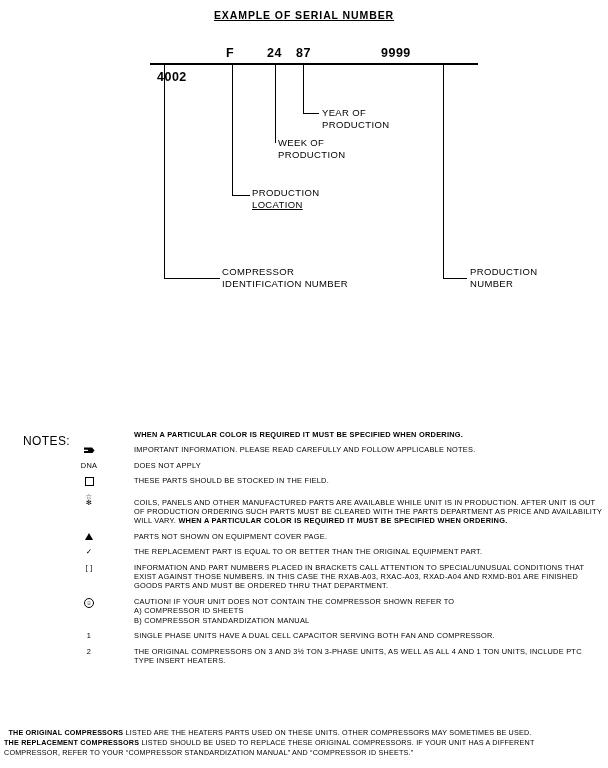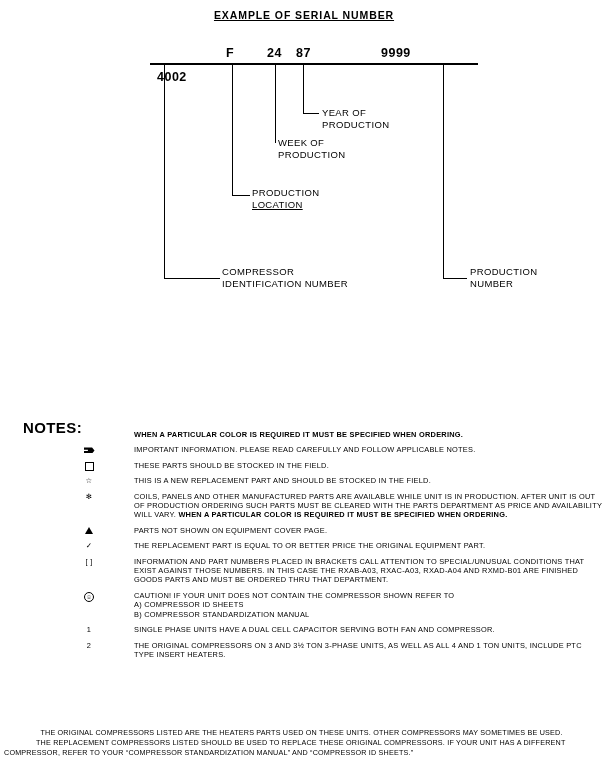--- a/index.html
+++ b/index.html
@@ -65,22 +65,22 @@
   #call-year{left:322px;top:107px;}
   #call-week{left:278px;top:137px;}
   #call-loc{left:252px;top:187px;}
   #call-loc u{text-decoration:underline;}
   #call-locsub{left:252px;top:211px;}
   #call-comp{left:222px;top:266px;}
   #call-prod{left:470px;top:266px;}
 
   
   #notes-heading{
-    position:absolute;left:23px;top:419px;
-    font-size:15px;font-weight:bold;letter-spacing:0.4px;
+    position:absolute;left:23px;top:434px;
+    font-size:12px;font-weight:normal;letter-spacing:0.4px;
   }
 
   #notes{position:absolute;left:0;top:430px;width:608px;}
 
   .note{
     position:relative;
     display:flex;
     margin-bottom:6px;
     font-size:7.4px;
     letter-spacing:0.25px;
@@ -127,21 +127,21 @@
   }
 
   
   #footer{
     position:absolute;left:4px;top:718px;width:600px;
     font-size:7.2px;
     letter-spacing:0.2px;
     line-height:10px;
     white-space:pre-wrap;
   }
-  #footer b{font-weight:normal;margin-left:32px;}
+  #footer b{font-weight:bold;}
 </style>
 </head>
 <body>
 
 <div id="title">EXAMPLE OF SERIAL NUMBER</div>
 
 <div id="diagram">
 
   <div class="serial-seg" id="seg0">4002</div>
   <div class="serial-seg" id="seg1">F</div>
@@ -180,38 +180,41 @@
 <div id="notes">
     <div class="note first">
       <div class="sym"></div>
       <div class="body">WHEN A PARTICULAR COLOR IS REQUIRED IT MUST BE SPECIFIED WHEN ORDERING.</div>
     </div>
     <div class="note">
       <div class="sym"><span class="sym-hand"></span></div>
       <div class="body">IMPORTANT INFORMATION. PLEASE READ CAREFULLY AND FOLLOW APPLICABLE NOTES.</div>
     </div>
     <div class="note">
+      <div class="sym">DNA</div>
+      <div class="body">DOES NOT APPLY</div>
+    </div>
+    <div class="note">
       <div class="sym"><span class="sym-square"></span></div>
       <div class="body">THESE PARTS SHOULD BE STOCKED IN THE FIELD.</div>
     </div>
     <div class="note">
       <div class="sym">☆</div>
-      <div class="body">THIS IS A NEW REPLACEMENT PART AND SHOULD BE STOCKED IN THE FIELD.</div>
     </div>
     <div class="note">
       <div class="sym">✻</div>
       <div class="body">COILS, PANELS AND OTHER MANUFACTURED PARTS ARE AVAILABLE WHILE UNIT IS IN PRODUCTION. AFTER UNIT IS OUT OF PRODUCTION ORDERING SUCH PARTS MUST BE CLEARED WITH THE PARTS DEPARTMENT AS PRICE AND AVAILABILITY WILL VARY. <b>WHEN A PARTICULAR COLOR IS REQUIRED IT MUST BE SPECIFIED WHEN ORDERING.</b></div>
     </div>
     <div class="note">
       <div class="sym"><span class="sym-tri"></span></div>
       <div class="body">PARTS NOT SHOWN ON EQUIPMENT COVER PAGE.</div>
     </div>
     <div class="note">
       <div class="sym">✓</div>
-      <div class="body">THE REPLACEMENT PART IS EQUAL TO OR BETTER PRICE THE ORIGINAL EQUIPMENT PART.</div>
+      <div class="body">THE REPLACEMENT PART IS EQUAL TO OR BETTER THAN THE ORIGINAL EQUIPMENT PART.</div>
     </div>
     <div class="note">
       <div class="sym">[ ]</div>
       <div class="body">INFORMATION AND PART NUMBERS PLACED IN BRACKETS CALL ATTENTION TO SPECIAL/UNUSUAL CONDITIONS THAT EXIST AGAINST THOSE NUMBERS. IN THIS CASE THE RXAB-A03, RXAC-A03, RXAD-A04 AND RXMD-B01 ARE FINISHED GOODS PARTS AND MUST BE ORDERED THRU THAT DEPARTMENT.</div>
     </div>
     <div class="note">
       <div class="sym"><span class="sym-circ">☉</span></div>
       <div class="body">CAUTION! IF YOUR UNIT DOES NOT CONTAIN THE COMPRESSOR SHOWN REFER TO
 A) COMPRESSOR ID SHEETS
 B) COMPRESSOR STANDARDIZATION MANUAL</div>

